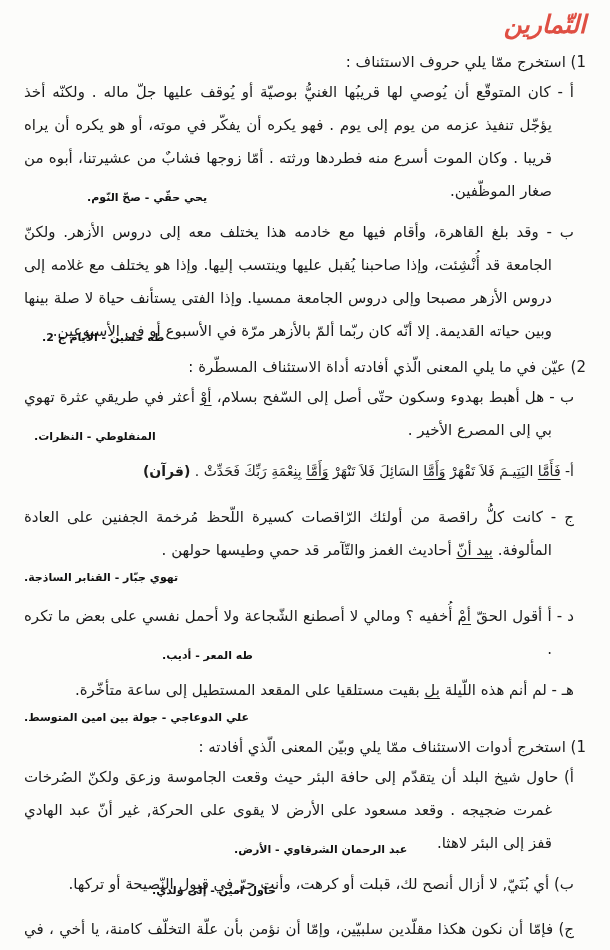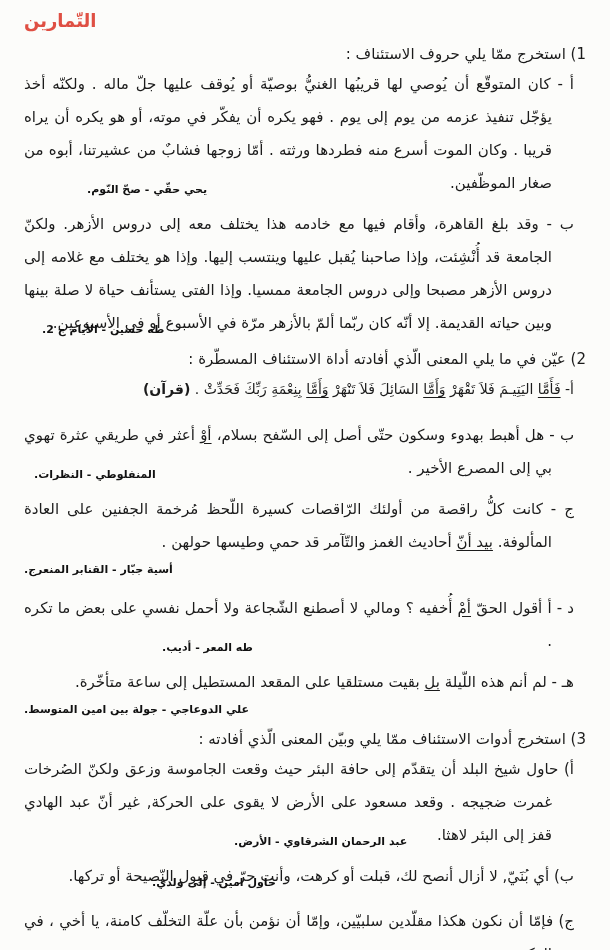--- a/index.html
+++ b/index.html
@@ -3,21 +3,21 @@
 <meta charset="utf-8">
 <style>
   * { box-sizing: border-box; }
   html, body { margin: 0; padding: 0; }
   body {
     width: 610px; height: 950px; overflow: hidden;
     background: #fcfcfa; color: #1b1b1b;
     font-family: "DejaVu Sans", sans-serif;
   }
   .page { direction: rtl; height: 100%; padding: 8px 24px 0 24px; display: flex; flex-direction: column; }
-  .title { font-size: 18px; font-weight: bold; text-align: left; margin: 2px 0 12px 0; color: #df4f43; }
+  .title { font-size: 25px; font-weight: bold; text-align: right; margin: 2px 0 12px 0; color: #df4f43; font-style: italic; }
   .hdr { font-size: 15px; margin: 2px 0 5px 0; }
   .ex { margin: 0; }
   .item { margin: 0 12px 9px 0; }
   .txt {
     font-size: 15px; line-height: 33px; margin: 0;
     text-align: justify; padding-right: 22px; text-indent: -22px;
   }
   .qr { font-size: 14px; }
   .attr {
     direction: rtl; font-weight: bold; font-size: 11px;
@@ -44,43 +44,43 @@
       <div class="attr pull" style="padding-left:63px">يحي حقّي - صحّ النّوم.</div>
     </div>
     <div class="item">
       <p class="txt">ب - وقد بلغ القاهرة، وأقام فيها مع خادمه هذا يختلف معه إلى دروس الأزهر. ولكنّ الجامعة قد أُنْشِئت، وإذا صاحبنا يُقبل عليها وينتسب إليها. وإذا هو يختلف مع غلامه إلى دروس الأزهر مصبحا وإلى دروس الجامعة ممسيا. وإذا الفتى يستأنف حياة لا صلة بينها وبين حياته القديمة. إلا أنّه كان ربّما ألمّ بالأزهر مرّة في الأسبوع أو في الأسبوعين.</p>
       <div class="attr pull" style="padding-left:18px">طه حسين - الأيام ج 2.</div>
     </div>
   </section>
 
   <section class="ex">
     <p class="hdr">2) عيّن في ما يلي المعنى الّذي أفادته أداة الاستئناف المسطّرة :</p>
-    <div class="item gap">
-      <p class="txt qr"><span>أ- </span><span class="u">فَأَمَّا</span><span> اليَتِيـمَ فَلاَ تَقْهَرْ </span><span class="u">وَأَمَّا</span><span> السَائِلَ فَلاَ تَنْهَرْ </span><span class="u">وَأَمَّا</span><span> بِنِعْمَةِ رَبِّكَ فَحَدِّثْ . </span><span class="b">(قرآن)</span></p>
-    </div>
     <div class="item">
       <p class="txt"><span>ب - هل أهبط بهدوء وسكون حتّى أصل إلى السّفح بسلام، </span><span class="u">أوْ</span><span> أعثر في طريقي عثرة تهوي بي إلى المصرع الأخير .</span></p>
       <div class="attr pull" style="padding-left:10px">المنفلوطي - النظرات.</div>
     </div>
     <div class="item gap">
+      <p class="txt qr"><span>أ- </span><span class="u">فَأَمَّا</span><span> اليَتِيـمَ فَلاَ تَقْهَرْ </span><span class="u">وَأَمَّا</span><span> السَائِلَ فَلاَ تَنْهَرْ </span><span class="u">وَأَمَّا</span><span> بِنِعْمَةِ رَبِّكَ فَحَدِّثْ . </span><span class="b">(قرآن)</span></p>
+    </div>
+    <div class="item gap">
       <p class="txt"><span>ج - كانت كلُّ راقصة من أولئك الرّاقصات كسيرة اللّحظ مُرخمة الجفنين على العادة المألوفة. </span><span class="u">بيد أنّ</span><span> أحاديث الغمز والتّآمر قد حمي وطيسها حولهن .</span></p>
-      <div class="attr own" style="padding-left:0">أسية جبّار - القنابر المنعرج.</div>
+      <div class="attr own" style="padding-left:0">تهوي جبّار - القنابر الساذجة.</div>
     </div>
     <div class="item">
       <p class="txt"><span>د - أ أقول الحقّ </span><span class="u">أمْ</span><span> أُخفيه ؟ ومالي لا أصطنع الشّجاعة ولا أحمل نفسي على بعض ما تكره .</span></p>
       <div class="attr pull" style="padding-left:138px">طه المعر - أديب.</div>
     </div>
     <div class="item">
       <p class="txt"><span>هـ - لم أنم هذه اللّيلة </span><span class="u">بل</span><span> بقيت مستلقيا على المقعد المستطيل إلى ساعة متأخّرة.</span></p>
       <div class="attr own" style="padding-left:0">علي الدوعاجي - جولة بين امين المتوسط.</div>
     </div>
   </section>
 
   <section class="ex">
-    <p class="hdr">3) استخرج أدوات الاستئناف ممّا يلي وبيّن المعنى الّذي أفادته :</p>
+    <p class="hdr">1) استخرج أدوات الاستئناف ممّا يلي وبيّن المعنى الّذي أفادته :</p>
     <div class="item">
       <p class="txt">أ) حاول شيخ البلد أن يتقدّم إلى حافة البئر حيث وقعت الجاموسة وزعق ولكنّ الصُرخات غمرت ضجيجه . وقعد مسعود على الأرض لا يقوى على الحركة, غير أنّ عبد الهادي قفز إلى البئر لاهثا.</p>
       <div class="attr pull" style="padding-left:210px">عبد الرحمان الشرقاوي - الأرض.</div>
     </div>
     <div class="item gap">
       <p class="txt">ب) أي بُنَيّ, لا أزال أنصح لك، قبلت أو كرهت، وأنت حرّ في قبول النّصيحة أو تركها.</p>
       <div class="attr pull" style="padding-left:128px">حاول امين - إلى ولدي.</div>
     </div>
     <div class="item gap">
       <p class="txt">ج) فإمّا أن نكون هكذا مقلّدين سلبيّين، وإمّا أن نؤمن بأن علّة التخلّف كامنة، يا أخي ، في الفكر .</p>

